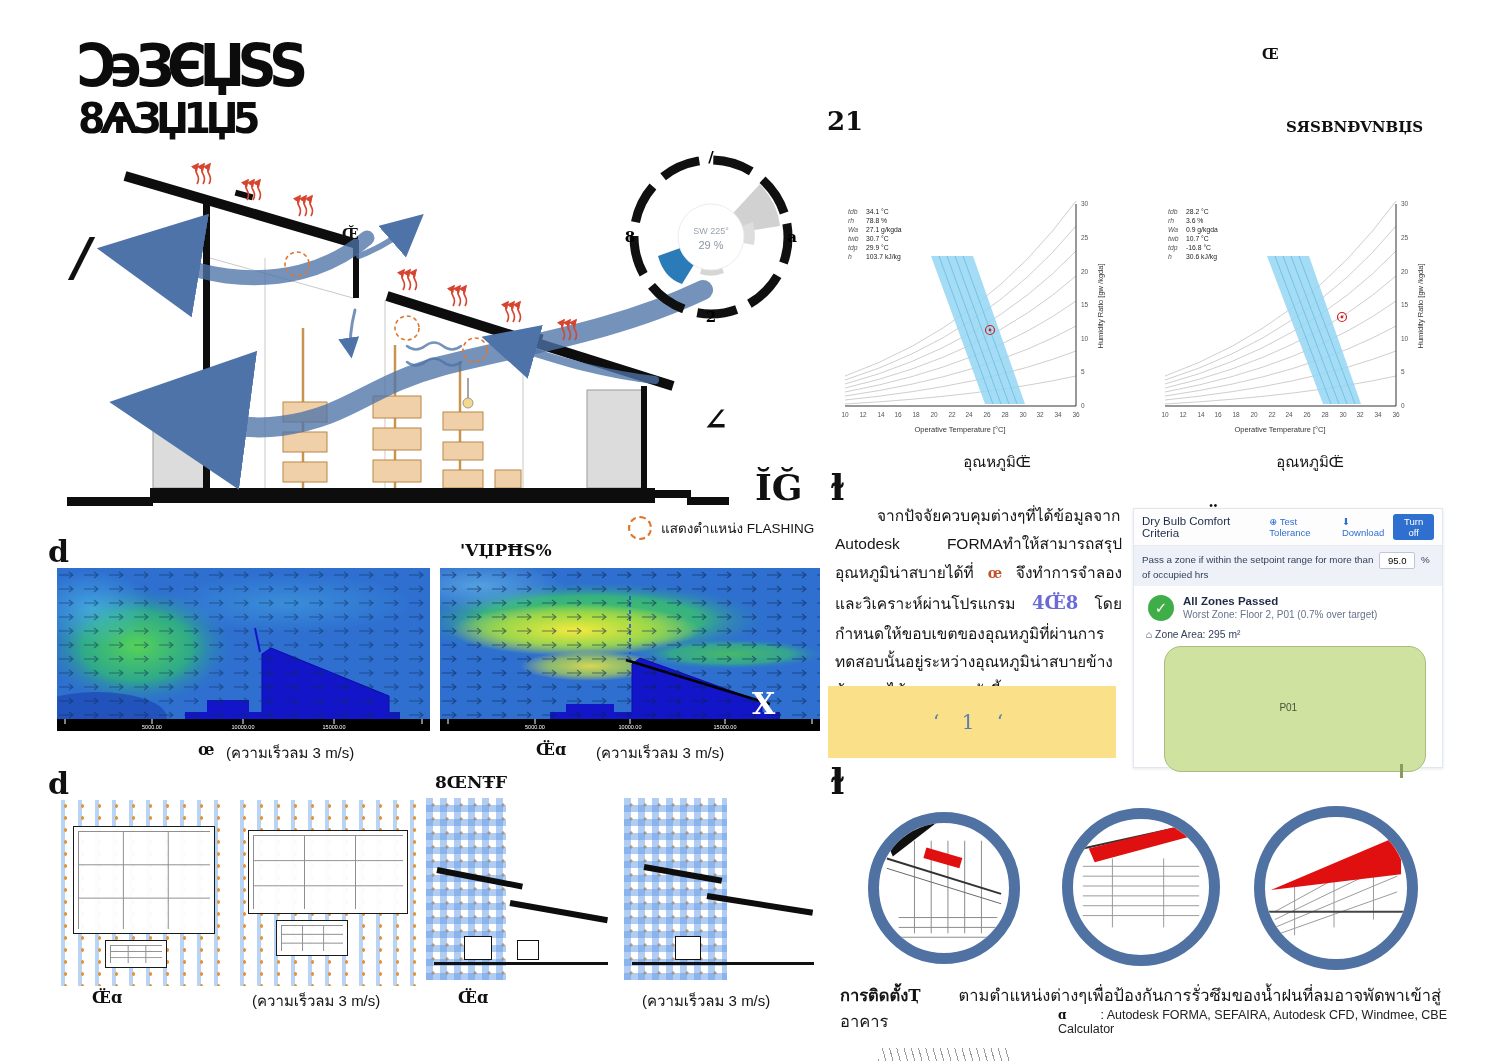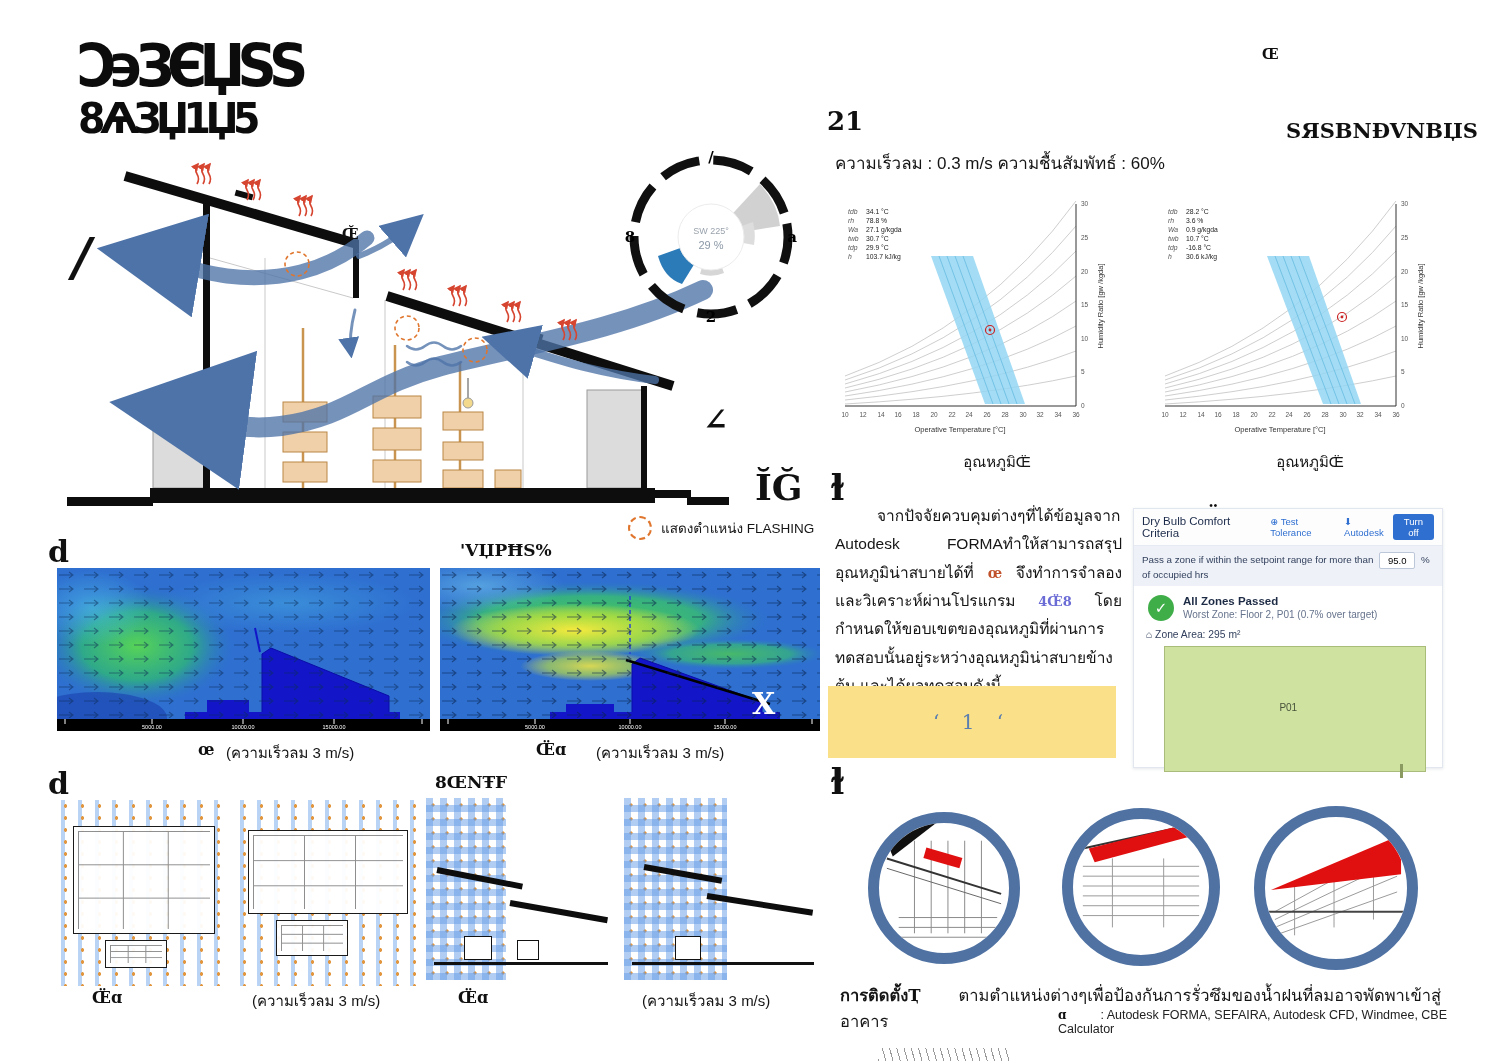--- a/index.html
+++ b/index.html
@@ -173,23 +173,22 @@
     <text x="91" y="176" font-size="15" text-anchor="middle" font-family="DejaVu Serif,serif" font-weight="700">2</text>
   </svg>
 
   <div class="abs" style="left:628px;top:516px;display:flex;align-items:center;gap:9px;">
     <span class="legend-dash"></span>
     <span class="thai" style="font-size:13.5px;">แสดงตำแหน่ง FLASHING</span>
   </div>
 
   <div class="abs glitch" style="left:1262px;top:46px;font-size:14px;">Œ</div>
   <div class="abs glitch" style="left:827px;top:106px;font-size:26px;">21</div>
-  <div class="abs glitch" style="left:1286px;top:118px;font-size:21px;">ЅЯЅBNĐVNВЏЅ</div>
+  <div class="abs glitch" style="left:1286px;top:118px;font-size:15px;">ЅЯЅBNĐVNВЏЅ</div>
   <div class="abs thai" style="left:835px;top:150px;width:570px;font-size:17px;line-height:1.65;">
-    <div>ความเร็วลม : 0.3 m/s ความชื้นสัมพัทธ์ : 60%</div>
   </div>
 
   <svg class="abs psy" style="left:835px;top:196px;" width="280" height="252" viewBox="0 0 280 252">
     <g stroke="#c2c2c2" stroke-width=".8" fill="none">
       <path d="M10,208 Q150,200 241,180"></path>
         <path d="M10,204 Q150,190 241,155"></path>
         <path d="M10,200 Q150,180 241,130"></path>
       <path d="M10,196 Q150,170 241,105"></path>
         <path d="M10,192 Q150,160 241,80"></path>
         <path d="M10,188 Q150,150 241,55"></path>
@@ -406,54 +405,54 @@
   <div class="abs glitch" style="left:536px;top:740px;font-size:16px;">Œ̈ɑ</div>
   <div class="abs cap thai" style="left:596px;top:741px;">(ความเร็วลม 3 m/s)</div>
 
   <div class="abs glitch" style="left:830px;top:466px;font-size:36px;">ɫ</div>
   <div class="abs glitch" style="left:1186px;top:504px;font-size:20px;">4Œ̈B</div>
 
   <div class="abs thai" style="left:835px;top:502px;width:287px;font-size:15.5px;line-height:1.83;text-align:justify;text-indent:42px;">
     <span>จากปัจจัยควบคุมต่างๆที่ได้ข้อมูลจาก Autodesk FORMAทำให้สามารถสรุปอุณหภูมิน่าสบายได้ที่</span>
     <span class="glitch" style="color:#c0512b;font-size:14px;">œ</span>
     <span>จึงทำการจำลองและวิเคราะห์ผ่านโปรแกรม</span>
-    <span class="glitch" style="color:#6b6bd6;font-size:13px;">4Œ̈8</span>
+    <span class="glitch" style="color:#6b6bd6;font-size:18px;">4Œ̈8</span>
     <span>โดยกำหนดให้ขอบเขตของอุณหภูมิที่ผ่านการทดสอบนั้นอยู่ระหว่างอุณหภูมิน่าสบายข้างต้น และได้ผลทดสอบดังนี้</span>
   </div>
 
   <div class="abs ybox" style="left:828px;top:686px;width:288px;height:72px;">
     <span class="serif" style="color:#5b7fae;font-size:20px;letter-spacing:8px;">‘ 1 ‘</span>
   </div>
 
   <div class="abs panel" style="left:1133px;top:508px;width:308px;height:258px;">
     <div class="panel-head">
       <span class="panel-title">Dry Bulb Comfort Criteria</span>
       <span style="display:flex;align-items:center;">
         <span class="panel-link"><span>⊕</span> <span>Test Tolerance</span></span>
-        <span class="panel-link"><span>⬇</span> <span>Autodesk</span></span>
+        <span class="panel-link"><span>⬇</span> <span>Download</span></span>
         <button class="btn-pill">Turn off</button>
       </span>
     </div>
     <div class="pass-row">
       <span>Pass a zone if within the setpoint range for more than</span>
       <input class="pass-input" value="95.0" style="">
       <span>% of occupied hrs</span>
     </div>
     <div style="display:flex;gap:9px;padding:9px 10px 4px 14px;align-items:flex-start;">
       <span class="check-circle">✓</span>
       <span>
         <div style="font-size:11.5px;font-weight:700;color:#1d2b45;">All Zones Passed</div>
         <div style="font-size:10px;color:#66738c;margin-top:2px;">Worst Zone: Floor 2, P01 (0.7% over target)</div>
       </span>
     </div>
     <div style="padding:4px 10px 2px 12px;font-size:10.3px;color:#33415e;">
       <span>⌂</span>
       <span>Zone Area: 295 m²</span>
     </div>
-    <div class="zone-plan" style="margin:4px 16px 0 30px;height:124px;">
+    <div class="zone-plan" style="margin:4px 16px 0 30px;height:124px;border-radius:17px;">
       <span style="position:absolute;left:44%;top:44%;font-size:10px;color:#49523b;">P01</span>
       <span style="position:absolute;right:22px;bottom:-7px;width:3px;height:14px;background:#8a9a60;"></span>
     </div>
   </div>
 
   <div class="abs glitch" style="left:48px;top:766px;font-size:30px;">d</div>
   <div class="abs glitch" style="left:435px;top:772px;font-size:17px;">8ŒNŦF</div>
 
   <div class="flow-plan" style="left:57px;top:800px;width:172px;height:186px;">
     <div class="plan-bldg" style="left:16px;top:26px;width:140px;height:106px;"></div>

